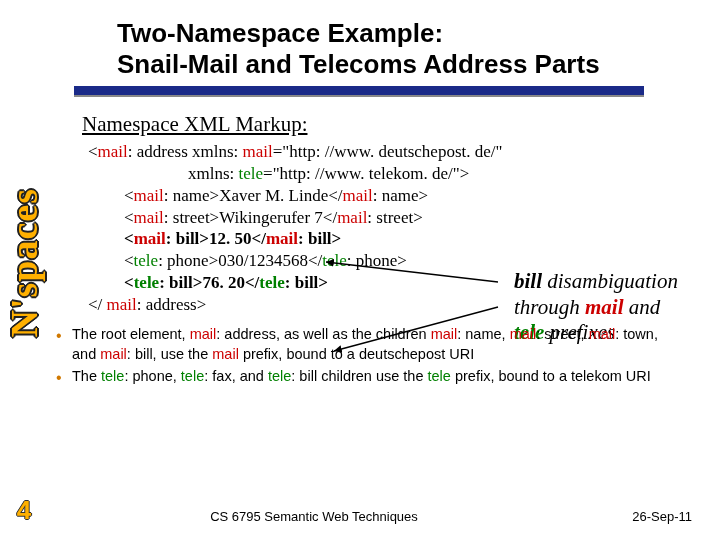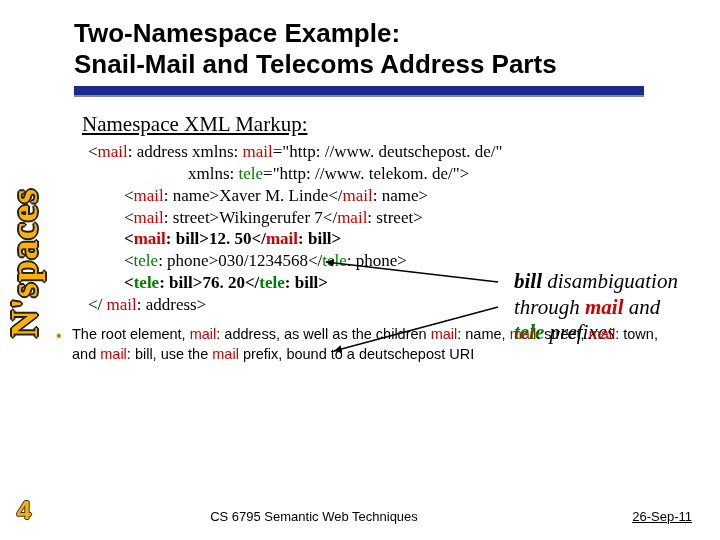--- a/index.html
+++ b/index.html
@@ -12,20 +12,21 @@
     overflow: hidden;
   }
   .title-block {
     padding: 18px 0 0 74px;
   }
   .title-block h1 {
     font-size: 26px;
     font-weight: bold;
     color: #000;
     line-height: 1.2;
+    margin-left: 43px;
   }
   .title-underline {
     margin: 6px 0 0 74px;
     width: 570px;
     height: 16px;
     background: linear-gradient(to bottom, #1a2a88 0%, #1a2a88 55%, #888 55%, #888 70%, transparent 70%);
     position: relative;
   }
   .subheading {
     margin: 10px 0 4px 82px;
@@ -126,21 +127,20 @@
     font-size: 13px;
     color: #000;
   }
   .footer-date {
     position: absolute;
     right: 28px;
     bottom: 16px;
     font-family: Arial, sans-serif;
     font-size: 13px;
     color: #000;
-    text-decoration: underline;
   }
 </style>
 </head>
 <body>
 
 <div class="title-block">
   <h1>Two-Namespace Example:</h1>
   <h1>Snail-Mail and Telecoms Address Parts</h1>
 </div>
 <div class="title-underline"></div>
@@ -176,18 +176,21 @@
     <span>through </span><span class="red">mail</span><span> and</span><br>
     <span class="green">tele</span><span> prefixes</span>
   </div>
 </div>
 
 <div class="bullets">
   <ul>
     <li>
       <span>The root element, </span><span class="red">mail</span><span>: address, as well as the children </span><span class="red">mail</span><span>: name, </span><span class="red">mail</span><span>: street, </span><span class="red">mail</span><span>: town, and </span><span class="red">mail</span><span>: bill, use the </span><span class="red">mail</span><span> prefix, bound to a deutschepost URI</span>
     </li>
+    <li>
+      <span>The </span><span class="green">tele</span><span>: phone, </span><span class="green">tele</span><span>: fax, and </span><span class="green">tele</span><span>: bill children use the </span><span class="green">tele</span><span> prefix, bound to a telekom URI</span>
+    </li>
   </ul>
 </div>
 
 <div class="slide-num">4</div>
 <div class="footer-center">CS 6795 Semantic Web Techniques</div>
 <div class="footer-date">26-Sep-11</div>
 
 </body></html>

